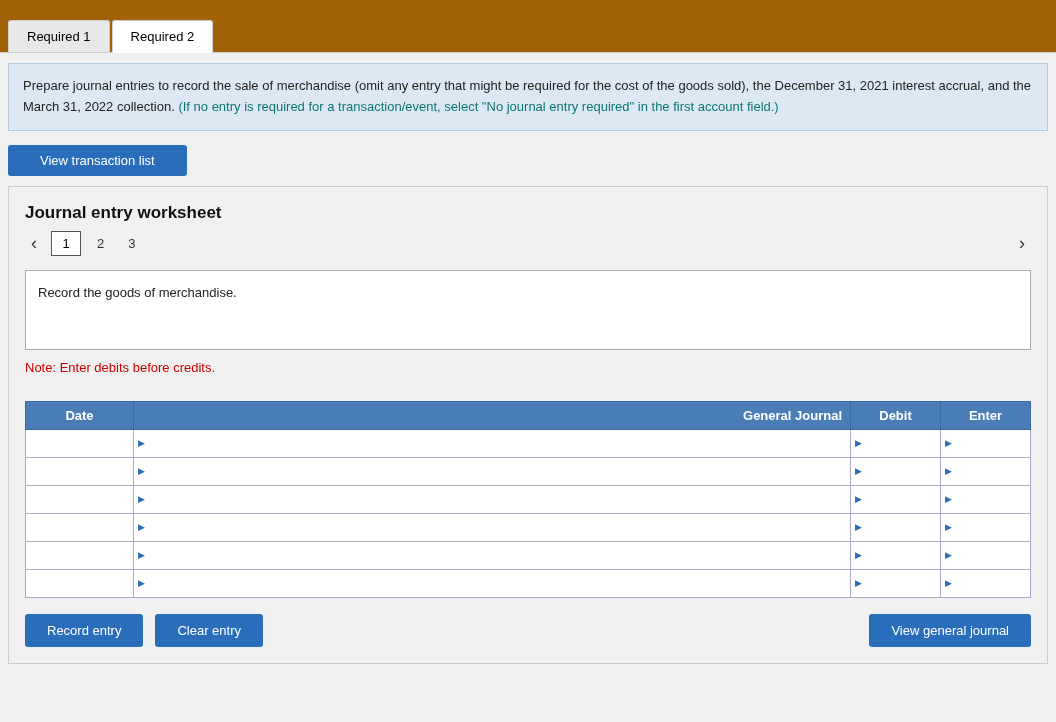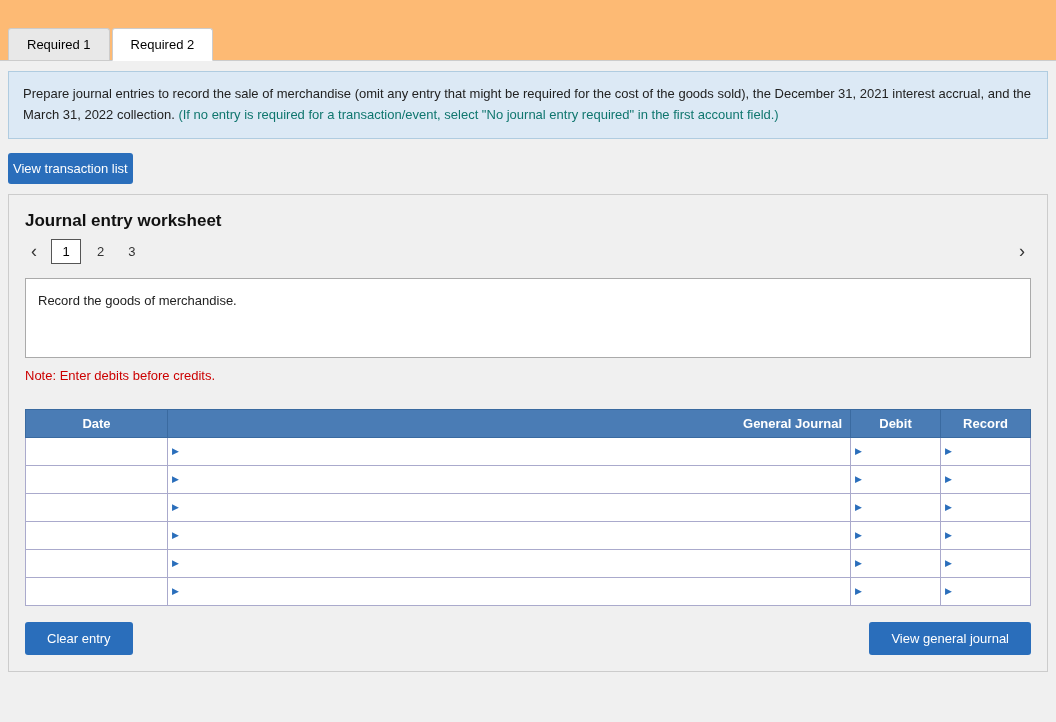--- a/index.html
+++ b/index.html
@@ -1,41 +1,40 @@
 <!DOCTYPE html>
 <html><head>
   <meta charset="utf-8">
   <style>
     * { box-sizing: border-box; margin: 0; padding: 0; }
     body { font-family: Arial, sans-serif; font-size: 13px; background: #f0f0f0; }
 
     .tabs-bar {
-      background: #fdba74;
+      background: #a16207;
       display: flex;
       align-items: flex-end;
-      padding: 4px 8px 0 8px;
+      padding: 20px 8px 0 8px;
       border-bottom: 1px solid #ccc;
     }
     .tab {
       padding: 8px 18px;
       border: 1px solid #ccc;
       border-bottom: none;
       background: #fff;
       cursor: pointer;
       font-size: 13px;
       border-radius: 3px 3px 0 0;
       margin-right: 2px;
     }
     .tab.active {
       background: #fff;
       font-weight: normal;
       border-bottom: 1px solid #fff;
       margin-bottom: -1px;
       z-index: 1;
-      margin-top: 24px;
     }
     .tab:not(.active) {
       background: #e8e8e8;
     }
 
     .instruction-box {
       background: #dce9f5;
       border: 1px solid #b0cce0;
       padding: 12px 14px;
       margin: 10px 8px;
@@ -44,21 +43,21 @@
       color: #222;
     }
     .instruction-box .red-text {
       color: #0f766e;
     }
 
     .btn-view-transaction {
       background: #2a6ebb;
       color: #fff;
       border: none;
-      padding: 8px 5px;
+      padding: 8px 32px;
       font-size: 13px;
       cursor: pointer;
       border-radius: 3px;
       margin: 4px 8px 10px 8px;
       display: inline-block;
     }
 
     .worksheet-container {
       background: #f0f0f0;
       border: 1px solid #ccc;
@@ -129,21 +128,21 @@
     .journal-table th {
       background: #4a7cb5;
       color: #fff;
       padding: 6px 8px;
       text-align: center;
       font-size: 13px;
       border: 1px solid #3a6aa0;
     }
     .journal-table th:first-child {
       text-align: center;
-      width: 142px;
+      width: 108px;
     }
     .journal-table th:nth-child(2) {
       text-align: right;
     }
     .journal-table th:nth-child(3),
     .journal-table th:nth-child(4) {
       width: 90px;
     }
     .journal-table td {
       border: 1px solid #aac;
@@ -237,21 +236,21 @@
   </div>
 
   <div class="note-text">Note: Enter debits before credits.</div>
 
   <table class="journal-table">
     <thead>
       <tr>
         <th>Date</th>
         <th>General Journal</th>
         <th>Debit</th>
-        <th>Record</th>
+        <th>Enter</th>
       </tr>
     </thead>
     <tbody id="table-body">
         <tr>
           <td class="date-cell"></td>
           <td>
             <div class="cell-arrow">
               <input type="text" style="">
             </div>
           </td>
@@ -353,20 +352,21 @@
           <td>
             <div class="cell-arrow">
               <input type="text" style="">
             </div>
           </td>
         </tr>
       </tbody>
   </table>
 
   <div class="bottom-buttons">
+    <button class="btn-action">Record entry</button>
     <button class="btn-action">Clear entry</button>
     <div class="spacer"></div>
     <button class="btn-action">View general journal</button>
   </div>
 </div>
 
 
 
 
 </body></html>

